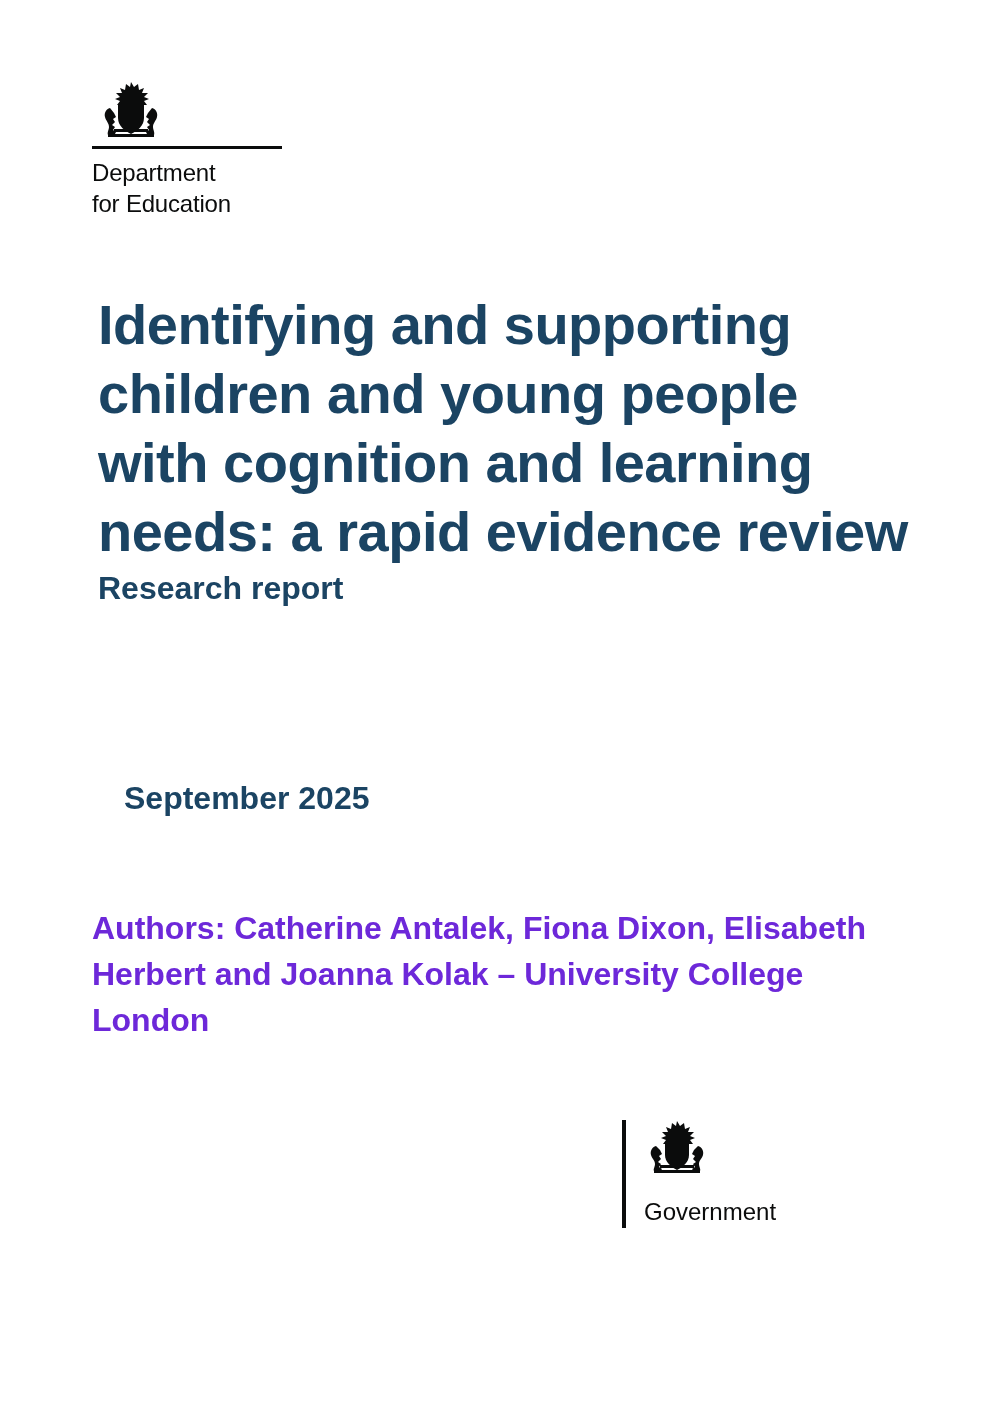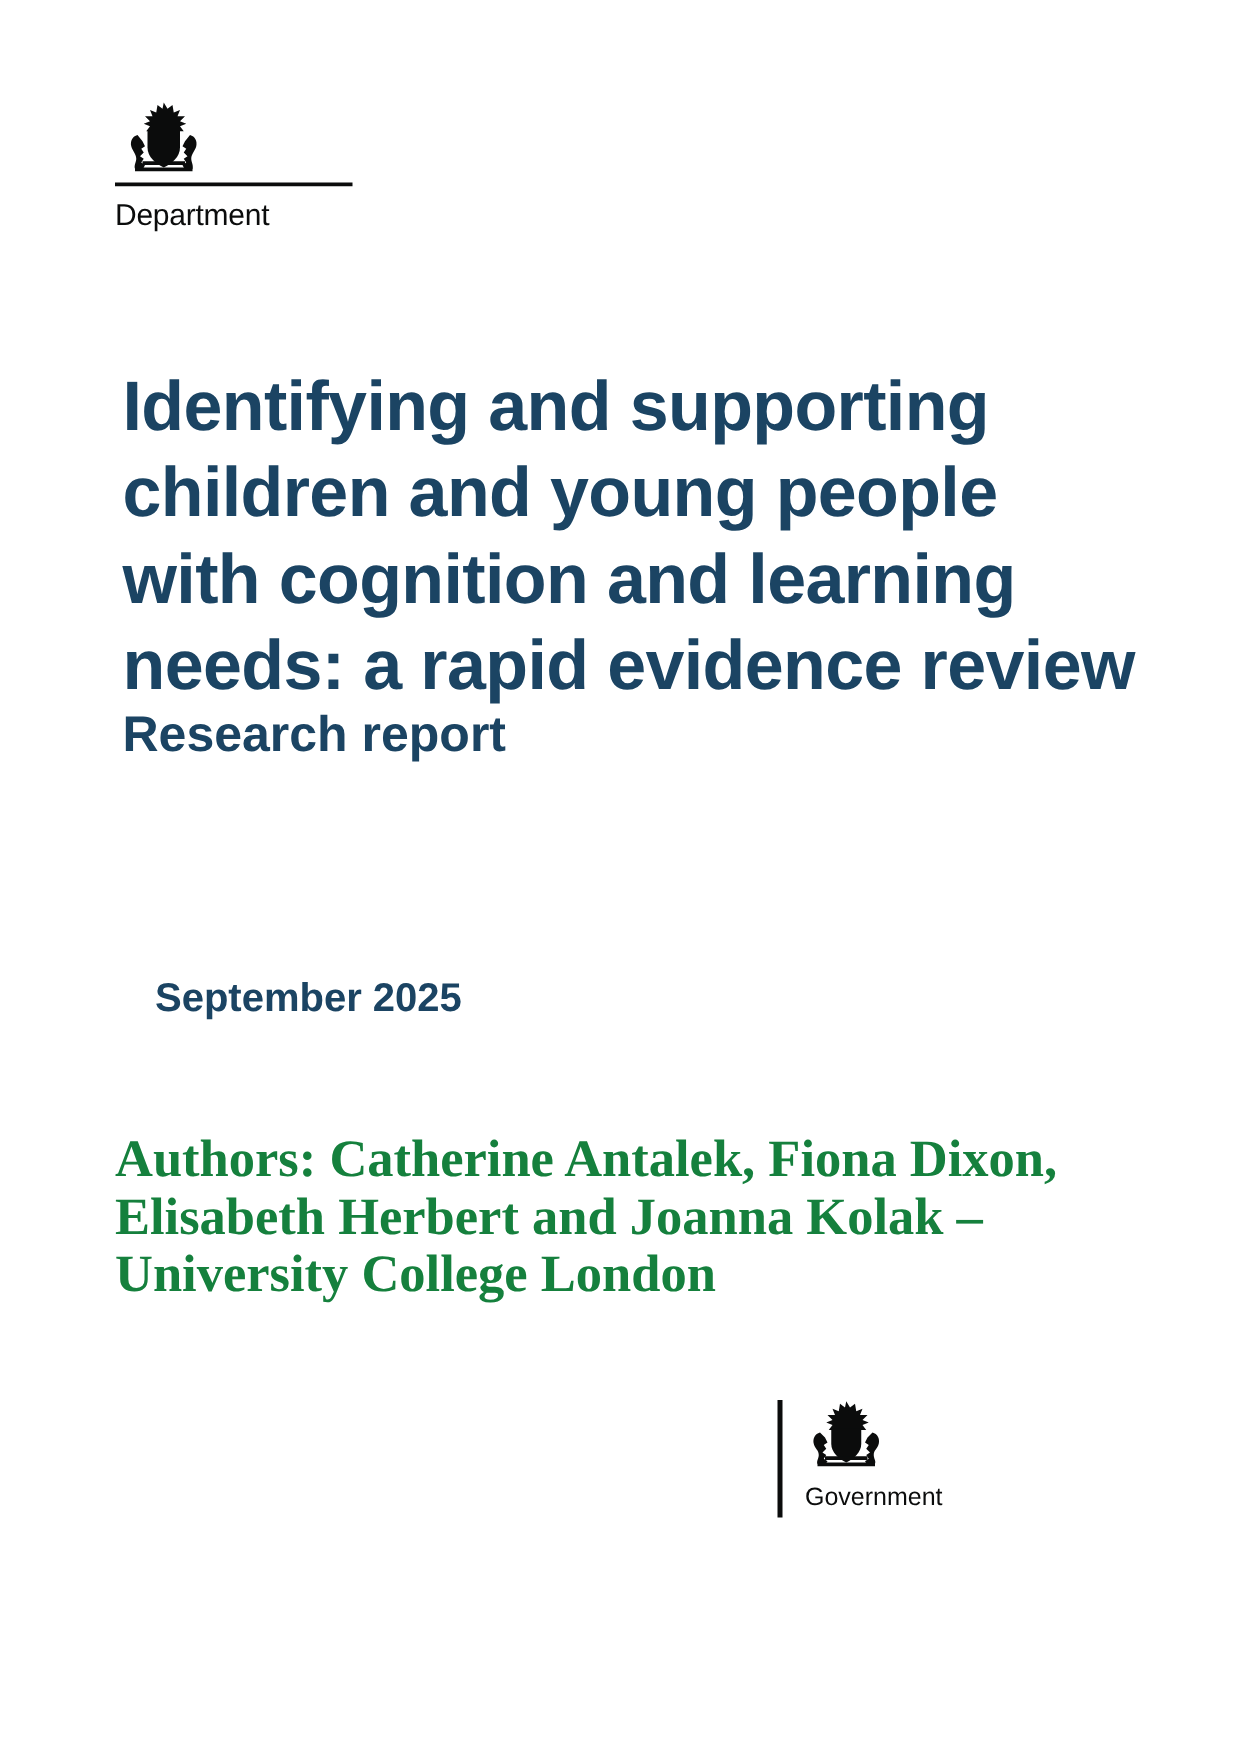--- a/index.html
+++ b/index.html
@@ -54,67 +54,66 @@
   }
   .doc-title {
     font-size: 56px;
     line-height: 69px;
     font-weight: bold;
     color: #1b4463;
     margin: 0;
     letter-spacing: -0.5px;
   }
   .doc-subtitle {
-    font-size: 40px;
+    font-size: 32px;
     line-height: 40px;
     font-weight: bold;
     color: #1b4463;
     margin: 2px 0 0 0;
   }
   .doc-date {
     position: absolute;
     left: 92px;
     top: 778px;
     font-size: 32px;
     line-height: 40px;
     font-weight: bold;
     color: #1b4463;
     margin-left: 32px;
   }
   .doc-authors {
     position: absolute;
     left: 92px;
     top: 905px;
     width: 790px;
-    font-size: 42px;
+    font-size: 32px;
     line-height: 46px;
     font-weight: bold;
-    color: #15803d;
-    font-family: Liberation Serif, serif;
+    color: #6d28d9;
   }
 
   
   .gsr-logo {
     position: absolute;
     left: 622px;
     top: 1120px;
     width: 280px;
     padding-left: 18px;
     border-left: 4px solid #0b0c0c;
   }
   .gsr-crest {
     width: 66px;
     height: 56px;
     display: block;
   }
   .gsr-name {
-    font-size: 20px;
+    font-size: 24px;
     line-height: 32px;
     color: #0b0c0c;
-    margin-top: 6px;
+    margin-top: 20px;
     font-weight: 400;
   }
 
   .crest-svg { display: block; }
 </style>
 </head>
 <body>
 
 <div class="dfe-logo">
   <span class="dfe-crest">
@@ -128,20 +127,21 @@
         <path d="M10 28 c-4 1-6 5-5 9 1 4 4 6 4 10 0 3-2 5-1 8 1 2 4 2 6 1 l2-4-3-2 2-3-3-2 3-3-2-3 3-2-2-4z"></path>
         <path d="M52 28 c4 1 6 5 5 9-1 4-4 6-4 10 0 3 2 5 1 8-1 2-4 2-6 1l-2-4 3-2-2-3 3-2-3-3 2-3-3-2 2-4z"></path>
 
         <rect x="8" y="54" width="46" height="3"></rect>
         <rect x="14" y="49" width="34" height="3"></rect>
       </g>
     </svg>
   </span>
   <div class="dfe-rule"></div>
   <div class="dfe-name">Department</div>
+  <div class="dfe-name">for Education</div>
 </div>
 
 <div class="title-block">
   <h1 class="doc-title">Identifying and supporting children and young people with cognition and learning needs: a rapid evidence review</h1>
   <div class="doc-subtitle">Research report</div>
 </div>
 
 <div class="doc-date">September 2025</div>
 
 <div class="doc-authors">Authors: Catherine Antalek, Fiona Dixon, Elisabeth Herbert and Joanna Kolak – University College London</div>

